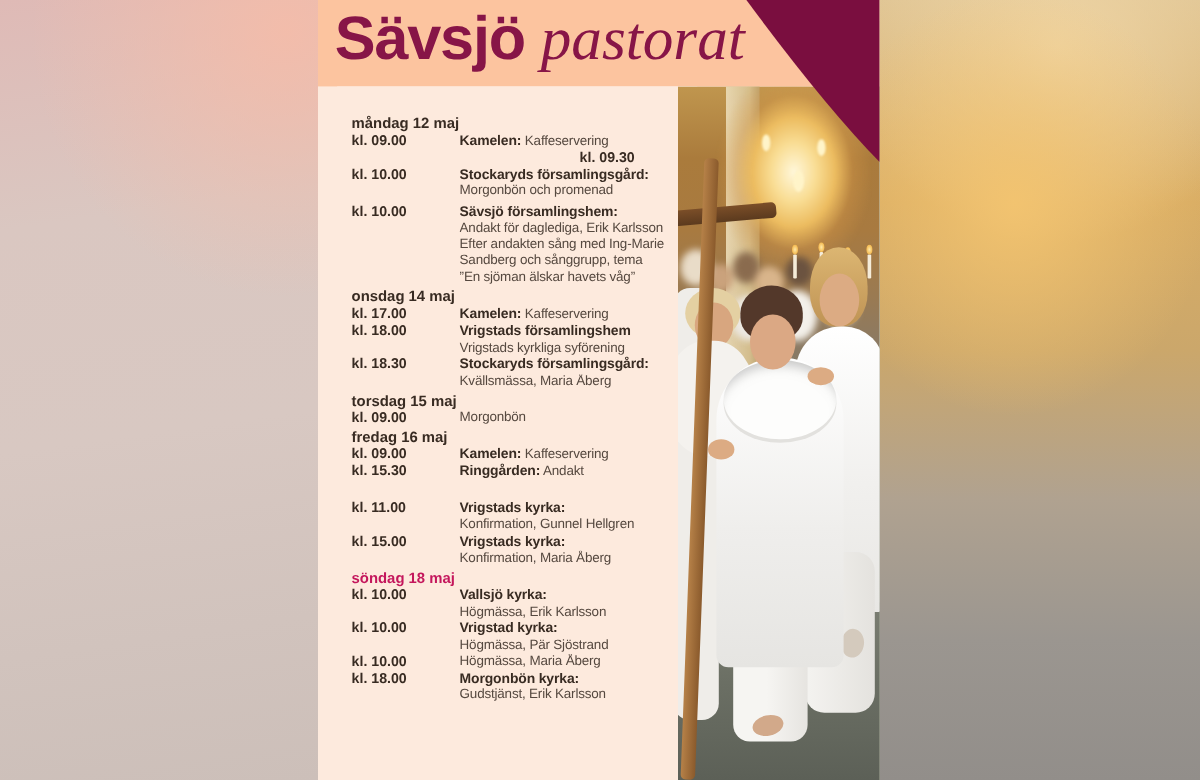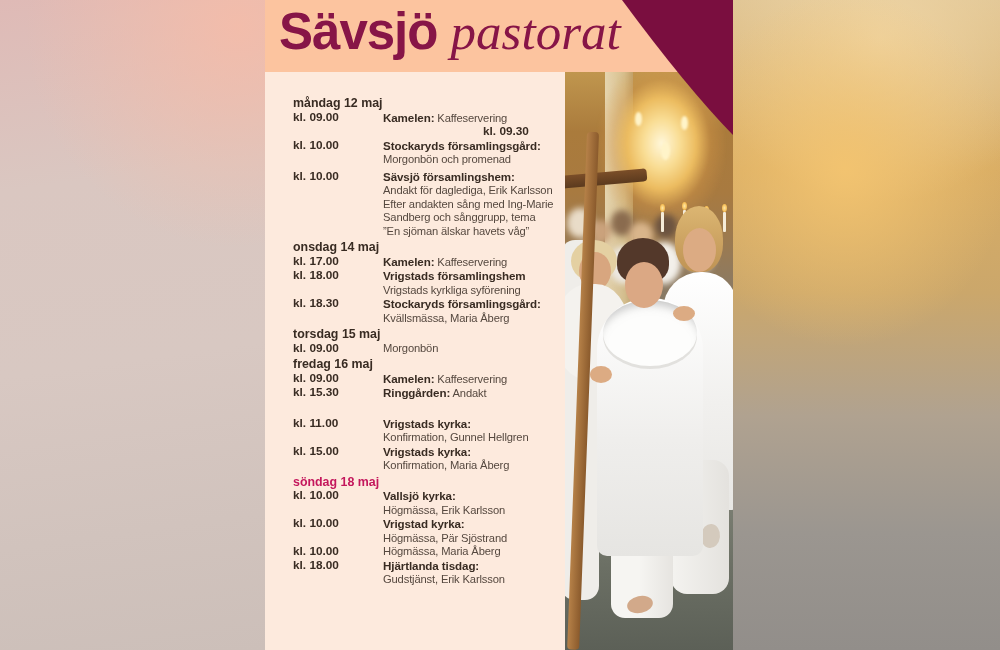--- a/index.html
+++ b/index.html
@@ -237,21 +237,21 @@
             </div>
             <div class="event">
               <div class="time">kl. 10.00</div>
               <div class="lines">
                 <div class="line"><span>Högmässa, Maria Åberg</span></div>
               </div>
             </div>
             <div class="event">
               <div class="time">kl. 18.00</div>
               <div class="lines">
-                <div class="line"><b>Hjärtlanda tisdag:</b></div>
+                <div class="line"><b>Morgonbön kyrka:</b></div>
                 <div class="line"><span>Gudstjänst, Erik Karlsson</span></div>
               </div>
             </div>
           </div>
         </div>
 
     </div>
 
     <div class="photo">
       <div class="ph-wall"></div>

